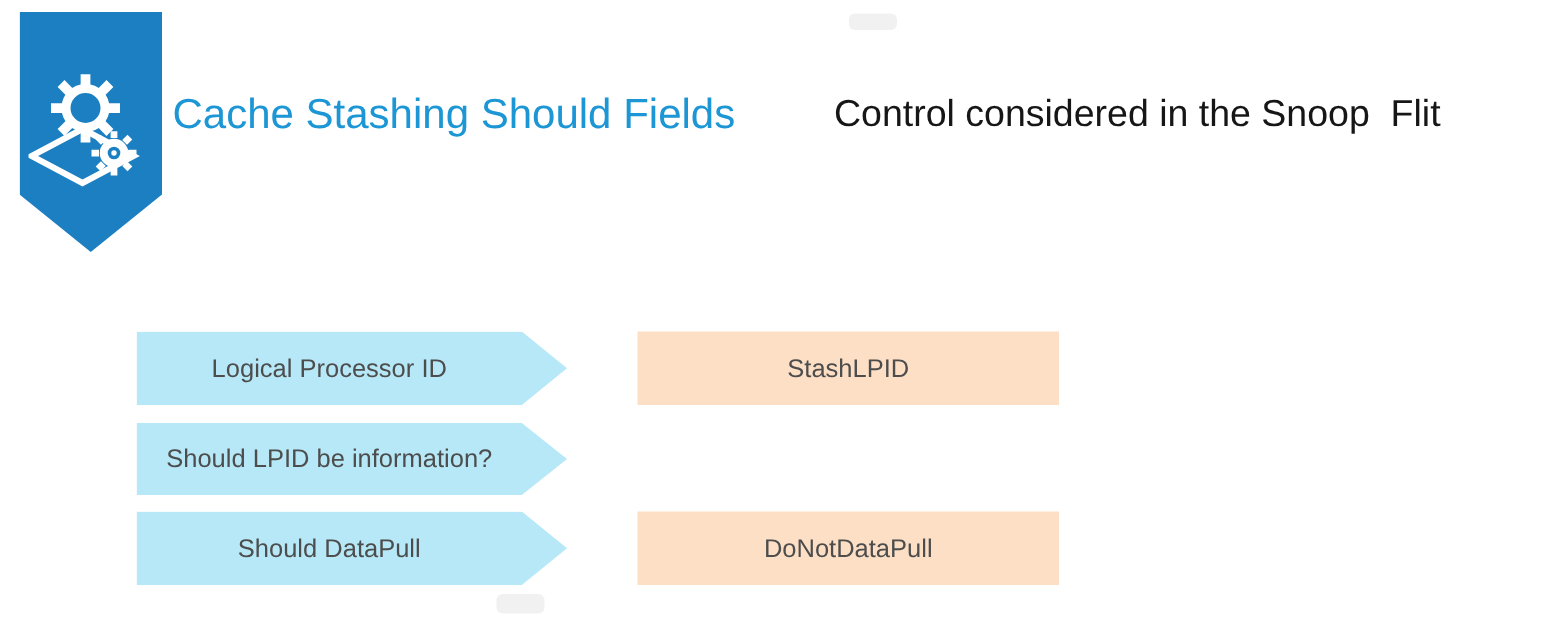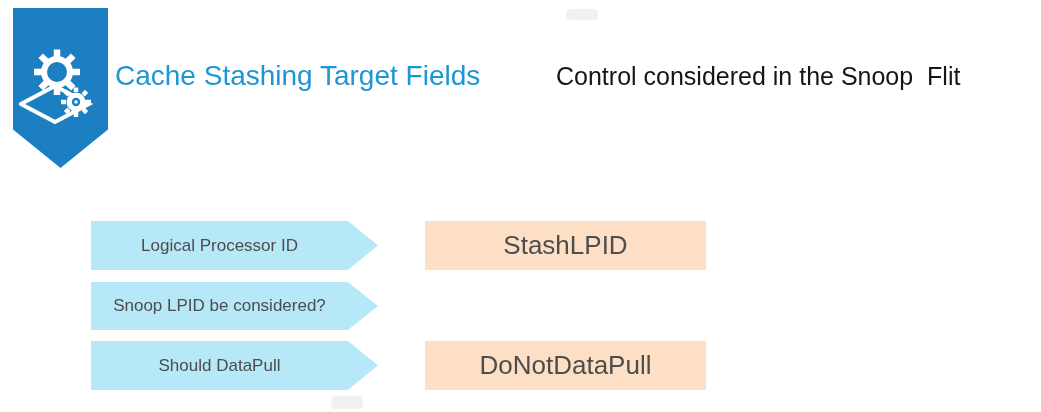--- a/index.html
+++ b/index.html
@@ -83,21 +83,21 @@
     left: 425px;
     top: 0;
     bottom: 0;
     width: 281px;
     background: var(--box-fill, #fcdfc5);
     display: flex;
     align-items: center;
     justify-content: center;
   }
   .fieldbox span {
-    font-size: 26px;
+    font-size: 17px;
     color: var(--label-text, #4d4d4d);
     white-space: nowrap;
     text-align: right;
   }
 
   
   .artifact {
     position: absolute;
     background: #f1f1f1;
     border-radius: 4px;
@@ -138,37 +138,37 @@
         <line x1="57" y1="44" x2="57" y2="39.5"></line>
         <line x1="64.1" y1="46.9" x2="67.6" y2="43.4"></line>
       </g>
 
       <circle cx="57" cy="54" r="9.5" fill="#ffffff"></circle>
       <circle cx="57" cy="54" r="4.2" fill="currentColor"></circle>
       <circle cx="57" cy="54" r="1.8" fill="#ffffff"></circle>
     </svg>
   </div>
 
-  <h1 class="title">Cache Stashing Target Fields</h1>
+  <h1 class="title">Cache Stashing Should Fields</h1>
   <div class="subtitle">Control considered in the Snoop  Flit</div>
 
   <div class="artifact artifact-top"></div>
 
   <div class="row" style="top:221px; height:49px;">
     <div class="arrow">
       <span>Logical Processor ID</span>
     </div>
     <div class="fieldbox">
       <span>StashLPID</span>
     </div>
   </div>
 
   <div class="row" style="top:282px; height:48px;">
     <div class="arrow">
-      <span>Snoop LPID be considered?</span>
+      <span>Should LPID be information?</span>
     </div>
   </div>
 
   <div class="row" style="top:341px; height:49px;">
     <div class="arrow">
       <span>Should DataPull</span>
     </div>
     <div class="fieldbox">
       <span>DoNotDataPull</span>
     </div>

